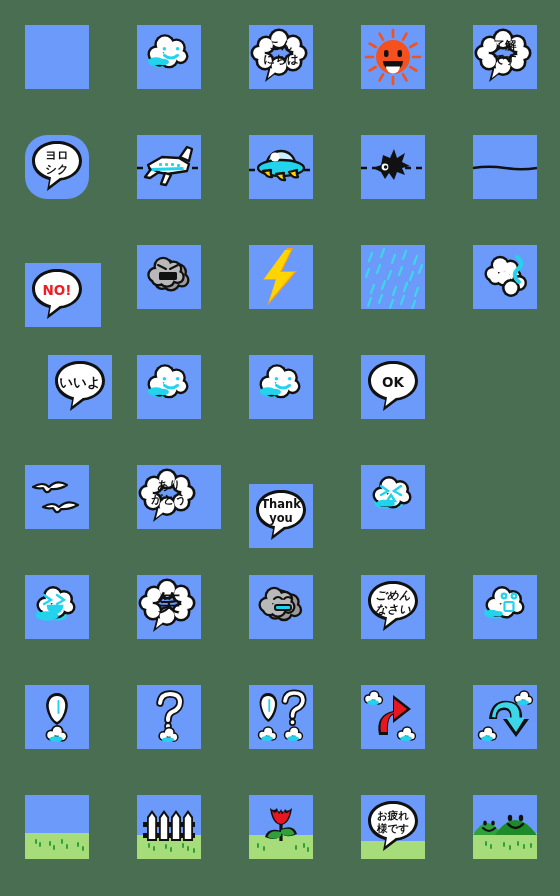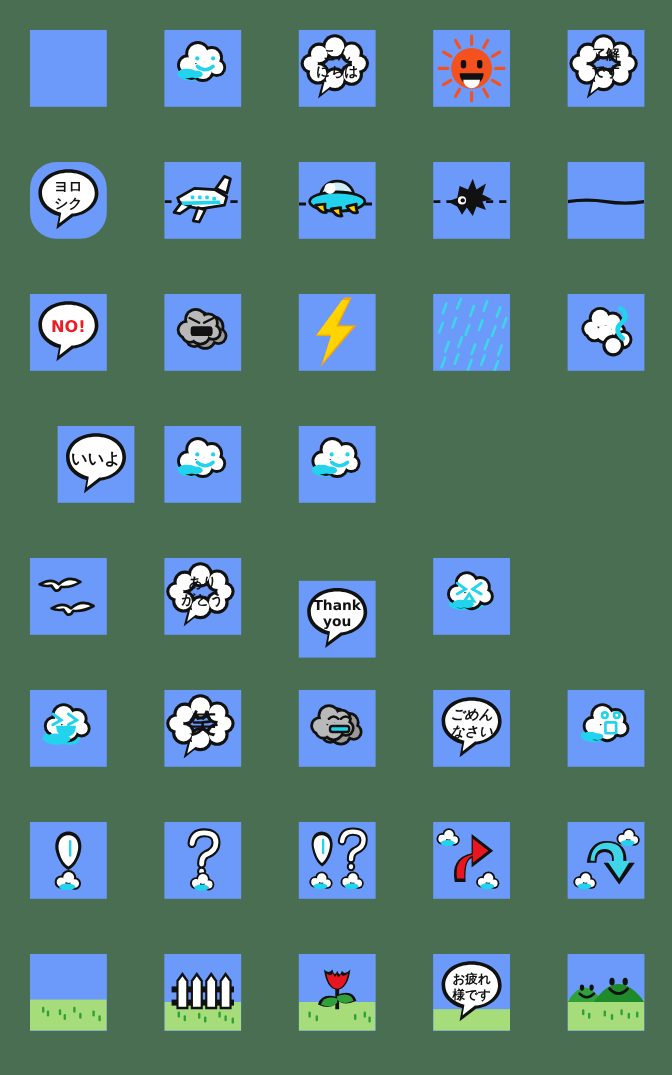--- a/index.html
+++ b/index.html
@@ -227,21 +227,21 @@
         </svg>
       </div>
     </div>
     <div class="cell" title="Horizon line across sky" style="left: 473px; top: 135px;">
       <div>
         <svg class="art" viewBox="0 0 64 64" xmlns="http://www.w3.org/2000/svg">
           <path d="M 0 33 q 16 -2.5 32 0 q 16 2.5 32 0" stroke="#111111" stroke-width="2.6" fill="none"></path>
         </svg>
       </div>
     </div>
-    <div class="cell" title="NO!" style="left: 25px; top: 245px;">
+    <div class="cell" title="NO!" style="left: 25px; top: 263px; padding-left: 12px;">
       <div>
         <svg class="art" viewBox="0 0 64 64" xmlns="http://www.w3.org/2000/svg">
           <g>
             <path d="M 32 6 C 46 6 57 14 57 26 C 57 36 48 44 36 45.5 L 22 56 L 24 45 C 14 42.5 7 35 7 26 C 7 14 18 6 32 6 Z" fill="#111111"></path>
             <path d="M 32 9 C 44.5 9 54 16 54 26 C 54 35 45.5 42.3 34.8 43 L 24.5 51 L 26 42.2 C 16.6 40 10 33.6 10 26 C 10 16 19.5 9 32 9 Z" fill="#ffffff"></path>
           </g>
           <g class="jp" text-anchor="middle" fill="#ee1c24" font-size="13.5">
             <text x="32" y="31.86" fill="#ee1c24" font-size="13.5" font-weight="700">NO!</text>
           </g>
         </svg>
@@ -423,31 +423,45 @@
             <ellipse cx="26.16" cy="36.92" rx="5.76" ry="3.2399999999999998" fill="#22d3ee"></ellipse>
           </g>
           <g stroke="#22d3ee" fill="none" stroke-width="2.8600000000000003" stroke-linecap="round">
             <circle cx="27.4" cy="23.7" r="1.7600000000000002" fill="#22d3ee" stroke="none"></circle>
             <circle cx="40.6" cy="23.7" r="1.7600000000000002" fill="#22d3ee" stroke="none"></circle>
             <path d="M 27.4 30.3 Q 34 35.8 40.6 30.3"></path>
           </g>
         </svg>
       </div>
     </div>
+    <div class="cell" title="OK" style="left: 361px; top: 355px;">
+      <div>
+        <svg class="art" viewBox="0 0 64 64" xmlns="http://www.w3.org/2000/svg">
+          <g>
+            <path d="M 32 6 C 46 6 57 14 57 26 C 57 36 48 44 36 45.5 L 22 56 L 24 45 C 14 42.5 7 35 7 26 C 7 14 18 6 32 6 Z" fill="#111111"></path>
+            <path d="M 32 9 C 44.5 9 54 16 54 26 C 54 35 45.5 42.3 34.8 43 L 24.5 51 L 26 42.2 C 16.6 40 10 33.6 10 26 C 10 16 19.5 9 32 9 Z" fill="#ffffff"></path>
+          </g>
+          <g class="jp" text-anchor="middle" fill="#111111" font-size="13.5">
+            <text x="32" y="31.86" fill="#111111" font-size="13.5" font-weight="700">OK</text>
+          </g>
+        </svg>
+      </div>
+      <span style="position: absolute; width: 1px; height: 1px; overflow: hidden; clip: rect(0px, 0px, 0px, 0px);">OK</span>
+    </div>
     <div class="cell" title="Two flying seagulls" style="left: 25px; top: 465px;">
       <div>
         <svg class="art" viewBox="0 0 64 64" xmlns="http://www.w3.org/2000/svg">
           <g stroke="#111111" stroke-width="2.2" fill="#ffffff" stroke-linejoin="round">
             <path d="M 8 22 q 10 -6 16 0 q 8 -8 18 -2 q -8 5 -16 4 q -2 4 -5 3 q -2 -2 -3 -4 q -6 1 -10 -1 Z"></path>
             <path d="M 18 42 q 10 -6 16 0 q 9 -8 19 -2 q -9 5 -17 4 q -2 4 -5 3 q -2 -2 -3 -4 q -6 1 -10 -1 Z"></path>
           </g>
         </svg>
       </div>
     </div>
-    <div class="cell" title="Thank you" style="left: 137px; top: 465px;">
+    <div class="cell" title="Thank you" style="left: 137px; top: 465px; padding-left: 20px;">
       <div>
         <svg class="art" viewBox="0 0 64 64" xmlns="http://www.w3.org/2000/svg">
           <g>
             <circle cx="17" cy="20" r="9.5" fill="#111111"></circle>
             <circle cx="30" cy="14" r="10.5" fill="#111111"></circle>
             <circle cx="44" cy="19" r="9.5" fill="#111111"></circle>
             <circle cx="50" cy="28" r="8.5" fill="#111111"></circle>
             <circle cx="44" cy="37" r="9.5" fill="#111111"></circle>
             <circle cx="30" cy="41" r="10" fill="#111111"></circle>
             <circle cx="16" cy="36" r="9.5" fill="#111111"></circle>

